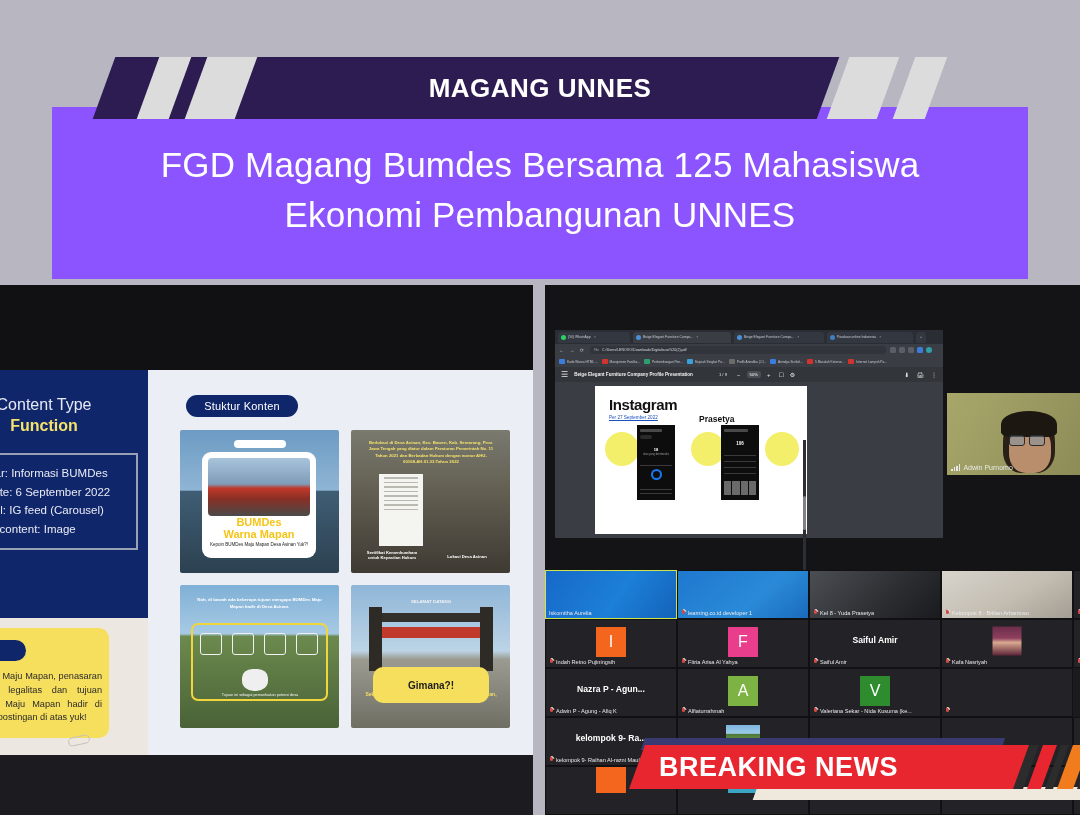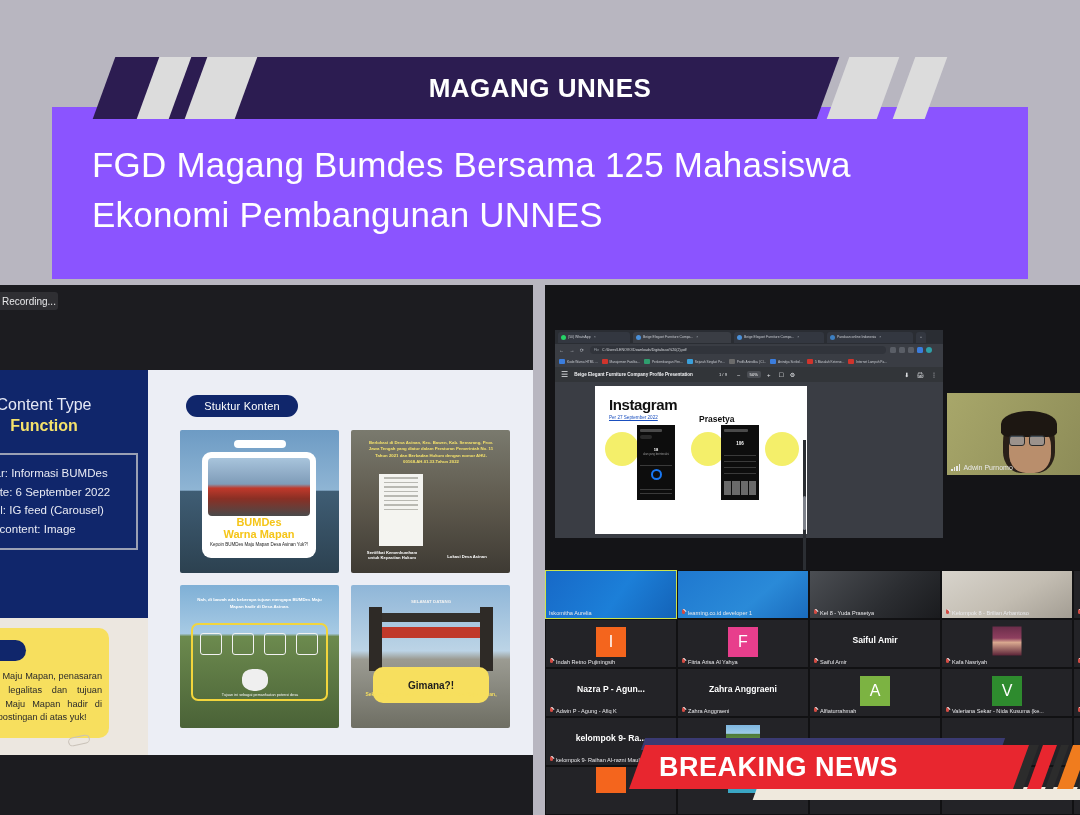--- a/index.html
+++ b/index.html
@@ -31,21 +31,21 @@
   .slash.s4 { left:904px; width:32px; }
 
   .banner-title {
     position:absolute; left:0; top:57px; width:1080px; height:62px;
     display:flex; align-items:center; justify-content:center;
     color:#ffffff; font-size:26px; font-weight:bold; letter-spacing:0.5px;
     z-index:5;
   }
   .headline {
     position:absolute; left:92px; top:140px; width:896px;
-    text-align:left; color:#ffffff;
+    text-align:center; color:#ffffff;
     font-size:35px; font-weight:400; line-height:1.42;
     letter-spacing:0.2px;
   }
 
   
   .meeting { position:absolute; left:0; top:285px; width:1080px; height:530px; background:#b8b6c0; }
 
   
   .left-panel { position:absolute; left:0; top:0; width:533px; height:530px; background:#111113; overflow:hidden; }
   .lp-topbar { position:absolute; left:0; top:0; width:533px; height:85px; background:#1c1c20; }
@@ -264,23 +264,20 @@
     <div class="slash s2"></div>
     <div class="slash s3"></div>
     <div class="slash s4"></div>
     <div class="banner-title">MAGANG UNNES</div>
     <div class="headline">FGD Magang Bumdes Bersama 125 Mahasiswa Ekonomi Pembangunan UNNES</div>
   </div>
 
   <div class="meeting">
 
     <div class="left-panel">
-      <div class="lp-topbar">
-        <div class="rec-pill">Recording...</div>
-      </div>
 
       <div class="lp-stage">
         <div class="slide">
 
           <div class="slide-left">
             <div class="ct-title">Content Type</div>
             <div class="ct-sub">Function</div>
             <div class="meta-box">
               <div>Subpillar: Informasi BUMDes</div>
               <div>Brief date: 6 September 2022</div>
@@ -595,27 +592,20 @@
 
         <div class="grow">
           <div class="tile">
             <div class="centname">Nazra P - Agun...</div>
             <div class="tname">
                 <i class="micmute"></i>
                 <span>Adwin P - Agung - Afiq K</span>
               </div>
           </div>
           <div class="tile">
-            <div class="centname">Zahra Anggraeni</div>
-            <div class="tname">
-                <i class="micmute"></i>
-                <span>Zahra Anggraeni</span>
-              </div>
-          </div>
-          <div class="tile">
             <div class="initial" style="background:#7cb342">A</div>
             <div class="tname">
                 <i class="micmute"></i>
                 <span>Alfiaturrahmah</span>
               </div>
           </div>
           <div class="tile">
             <div class="initial" style="background:#2e8b2e">V</div>
             <div class="tname">
                 <i class="micmute"></i>

